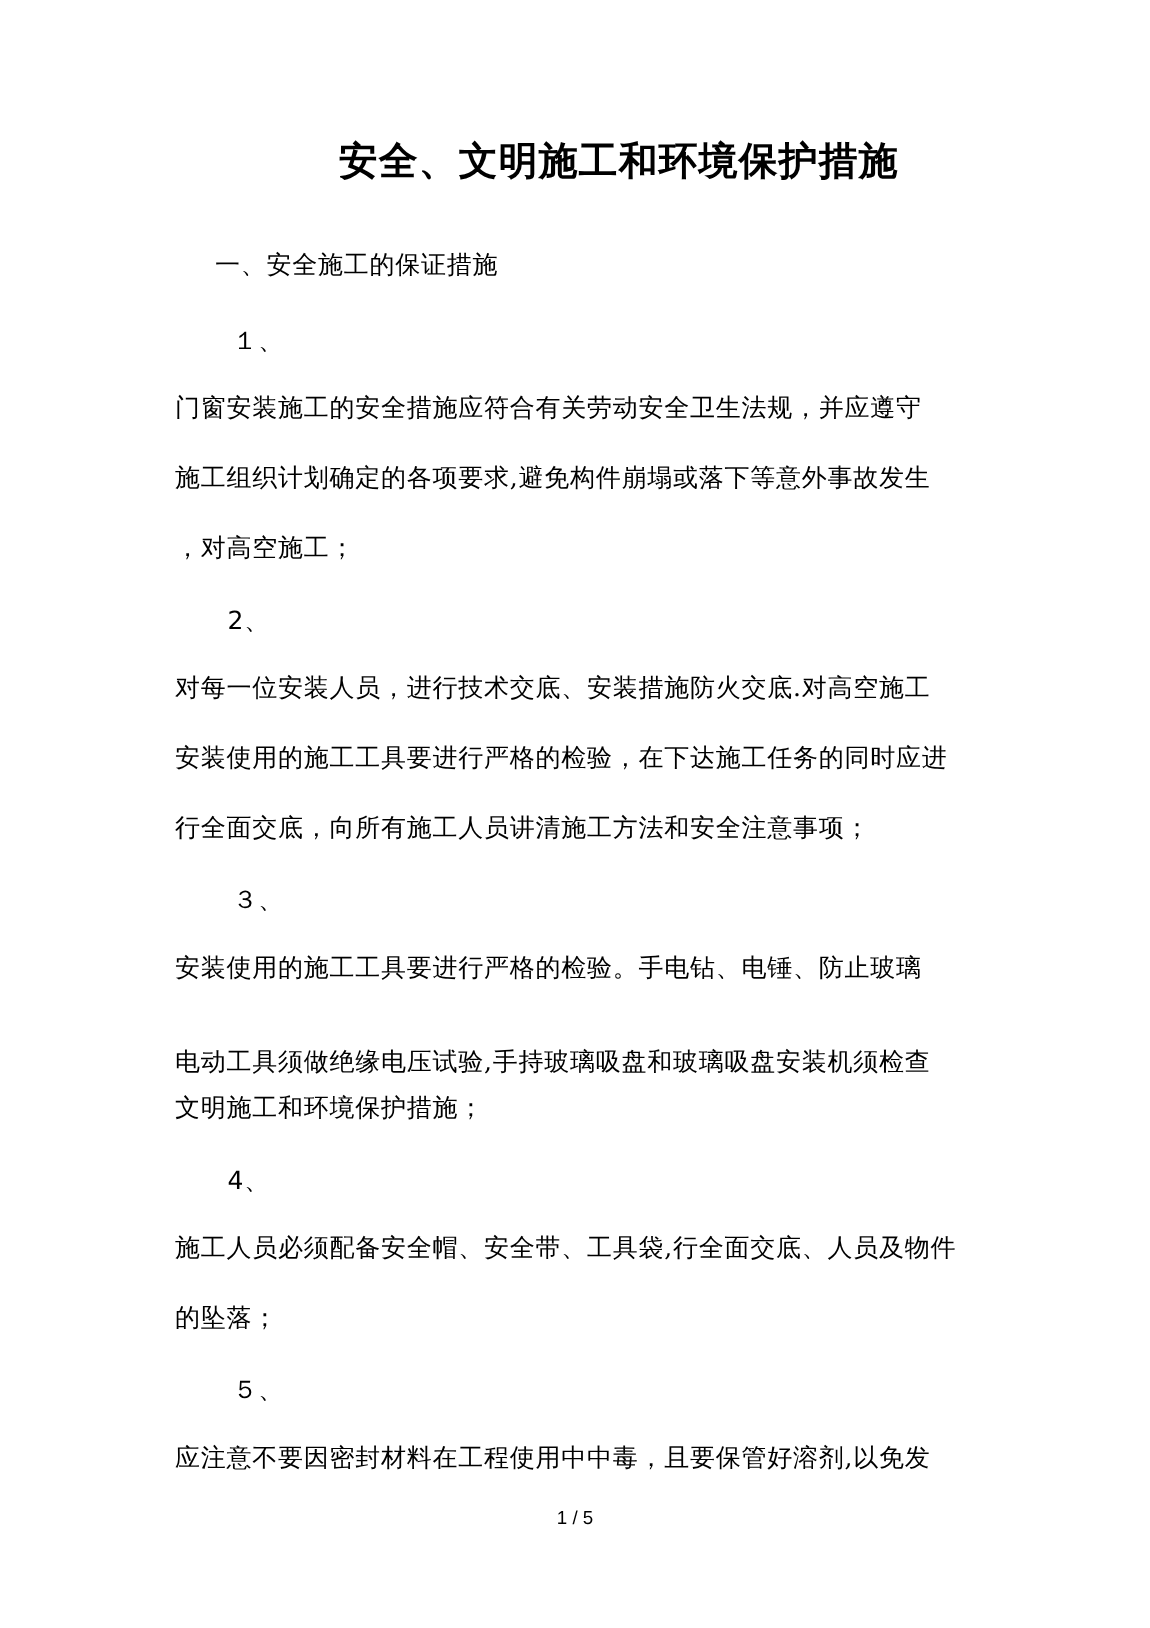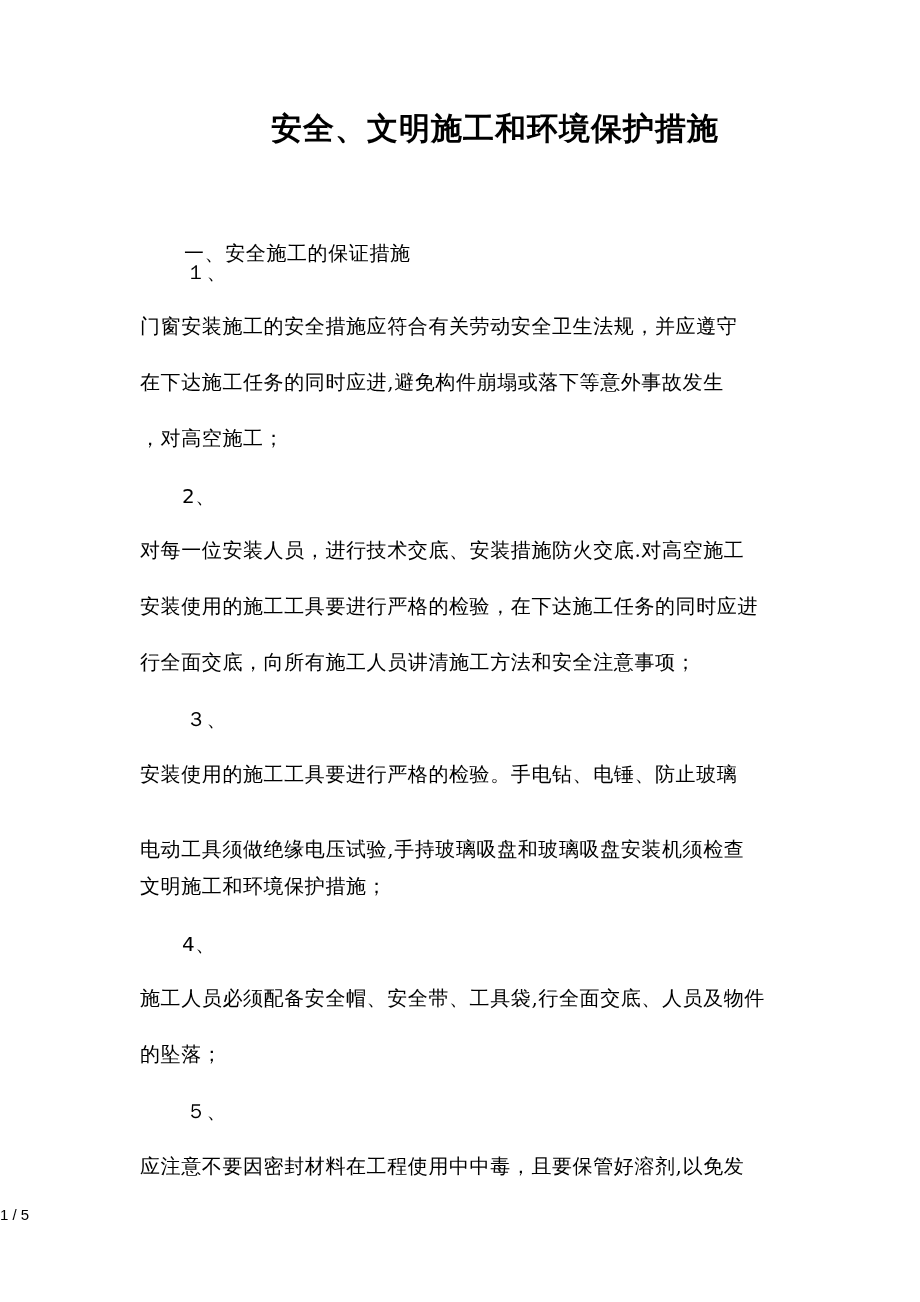--- a/index.html
+++ b/index.html
@@ -2,37 +2,37 @@
 <html><head>
   <meta charset="utf-8">
   <style>
     html, body { margin: 0; padding: 0; background: #ffffff; }
     body { width: 920px; height: 1302px; position: relative; overflow: hidden;
            font-family: "DejaVu Serif", "Liberation Serif", serif; color: #000; }
     .title { position: absolute; top: 108px; left: 0; width: 990px; text-align: center;
              font-family: "DejaVu Sans", "Liberation Sans", sans-serif; font-weight: bold;
              font-size: 31px; letter-spacing: 1px; }
     .line { position: absolute; left: 140px; font-size: 20px; white-space: nowrap; letter-spacing: 0.6px; }
-    .h1 { left: 184px; margin-top: 42px; }
+    .h1 { left: 172px; }
     .num { left: 186px; }
     .num.sans { left: 182px; font-family: "DejaVu Sans", "Liberation Sans", sans-serif; }
-    .footer { position: absolute; top: 1206px; left: 0; width: 920px; text-align: left;
+    .footer { position: absolute; top: 1206px; left: 0; width: 920px; text-align: center;
               font-family: "Liberation Sans", "DejaVu Sans", sans-serif; font-size: 15px; }
   </style>
 </head>
 <body>
 
 <div>
   <div class="title">安全、文明施工和环境保护措施</div>
 
   <div class="line h1" style="top:198px">一、安全施工的保证措施</div>
 
   <div class="line num" style="top:259px">１、</div>
   <div class="line" style="top:313px">门窗安装施工的安全措施应符合有关劳动安全卫生法规，并应遵守</div>
-  <div class="line" style="top:369px">在下达施工任务的同时应进,避免构件崩塌或落下等意外事故发生</div>
+  <div class="line" style="top:369px">施工组织计划确定的各项要求,避免构件崩塌或落下等意外事故发生</div>
   <div class="line" style="top:425px">，对高空施工；</div>
 
   <div class="line num sans" style="top:483px">2、</div>
   <div class="line" style="top:537px">对每一位安装人员，进行技术交底、安装措施防火交底.对高空施工</div>
   <div class="line" style="top:593px">安装使用的施工工具要进行严格的检验，在下达施工任务的同时应进</div>
   <div class="line" style="top:649px">行全面交底，向所有施工人员讲清施工方法和安全注意事项；</div>
 
   <div class="line num" style="top:706px">３、</div>
   <div class="line" style="top:761px">安装使用的施工工具要进行严格的检验。手电钻、电锤、防止玻璃</div>
   <div class="line" style="top:836px">电动工具须做绝缘电压试验,手持玻璃吸盘和玻璃吸盘安装机须检查</div>

